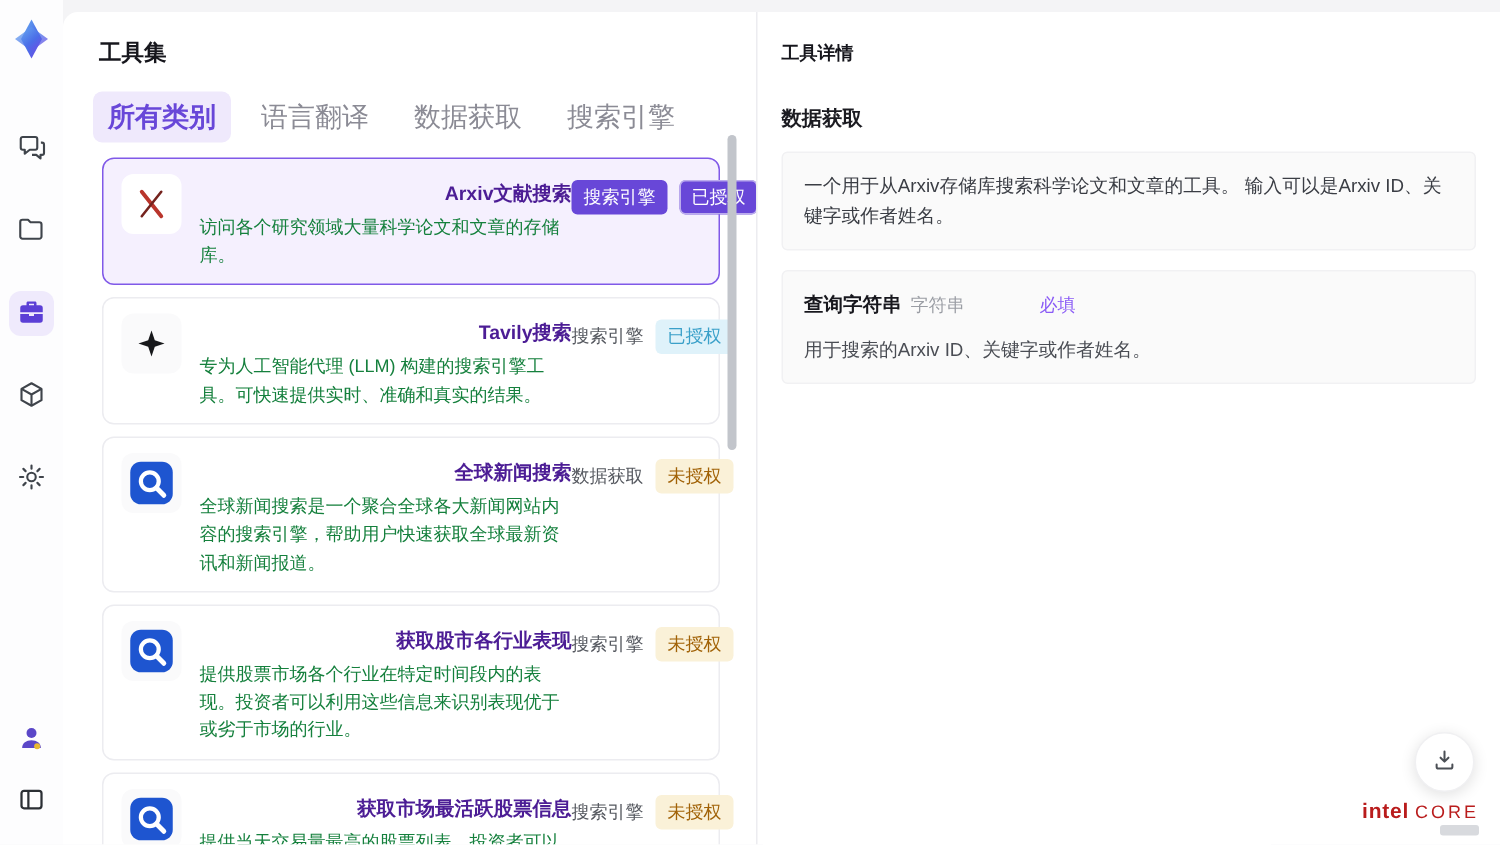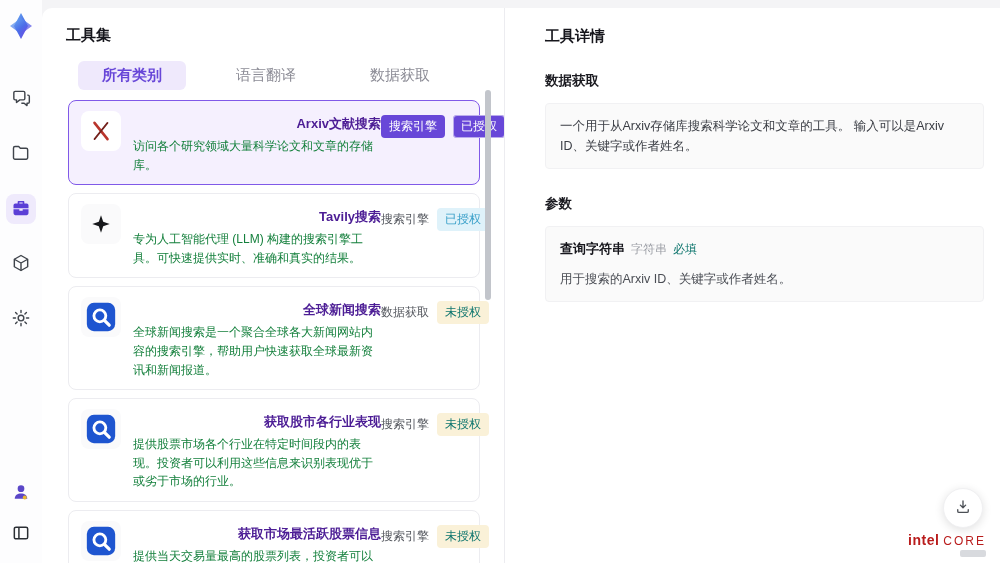--- a/index.html
+++ b/index.html
@@ -13,61 +13,61 @@
   .nav { margin-top:44px; display:flex; flex-direction:column; gap:25px; align-items:center; }
   .nav-btn { width:30px; height:30px; display:flex; align-items:center; justify-content:center;
              border:none; background:transparent; border-radius:8px; cursor:pointer; }
   .nav-btn.active { background:#efeafc; }
   .nav-btn svg { width:20px; height:20px; }
   .sidebar .spacer { flex:1; }
   .bottom-group { display:flex; flex-direction:column; gap:11px; align-items:center; margin-bottom:14px; }
 
   
   .main { position:absolute; left:42px; top:8px; right:0; bottom:0; background:#ffffff;
-          border-top-left-radius:10px; display:flex; overflow:hidden;gap:24px; }
+          border-top-left-radius:10px; display:flex; overflow:hidden; }
 
   
   .left-pane { width:463px; flex:none; border-right:1px solid #ececf0; position:relative; overflow:hidden; }
   .pane-title { font-size:15px; font-weight:bold; color:#16161c; margin:18px 0 0 24px; }
   .tabs { display:flex; gap:10px; margin:16px 0 0 20px; }
-  .tab { font-size:15px; color:#8b8b95; padding:5px 24px; border-radius:6px; background:transparent;
-         border:none; cursor:pointer; white-space:nowrap;margin-left:16px; }
+  .tab { font-size:18px; color:#8b8b95; padding:5px 10px; border-radius:6px; background:transparent;
+         border:none; cursor:pointer; white-space:nowrap; }
   .tab.active { color:#6847d8; background:#efe9fc; font-weight:bold; }
 
   .card-list { margin:10px 24px 0 26px; display:flex; flex-direction:column; gap:8px; }
   .card { display:flex; background:#fff; border:1px solid #ececf0; border-radius:8px;
           padding:10px 12px; cursor:pointer; }
   .card.selected { border:1.5px solid #8059e8; background:#f5f0fe; }
   .card-icon { width:40px; height:40px; flex:none; border-radius:8px; background:#fafafb;
                display:flex; align-items:center; justify-content:center; overflow:hidden; }
   .card.selected .card-icon { background:#ffffff; }
   .card-text { margin-left:12px; width:248px; flex:none; }
   .card-title { font-size:13px; font-weight:bold; color:#4c1d95; margin-top:4px;text-align:right; }
   .card-desc { font-size:12px; color:#15803d; line-height:1.55; margin-top:4px; }
   .card-badges { margin-left:auto; display:flex; gap:8px; align-items:flex-start; margin-top:4px; }
   .badge { font-size:12px; padding:3px 8px; border-radius:4px; white-space:nowrap; }
   .cat.plain { color:#55585f; padding:3px 0; }
   .cat.solid { background:#6847d8; color:#fff; }
   .auth.solid { background:#6847d8; color:#fff; box-shadow:inset 0 0 0 1px rgba(255,255,255,.55); }
   .auth.blue { background:#dff2fa; color:#3aa0c9; }
-  .auth.yellow { background:#faf1d8; color:#0f766e; }
+  .auth.yellow { background:#faf1d8; color:#a16207; }
 
   .scroll-thumb { position:absolute; right:13px; top:82px; width:6px; height:210px;
                   background:#c2c5cb; border-radius:3px; }
 
   
   .right-pane { flex:1; position:relative; padding:19px 16px 0 16px; }
-  .detail-title { font-size:15px; font-weight:bold; color:#16161c; }
+  .detail-title { font-size:12px; font-weight:bold; color:#16161c; }
   .section-heading { font-size:13.5px; font-weight:bold; color:#1b1b21; margin-top:26px; }
   .detail-box { margin-top:13px; background:#fafafa; border:1px solid #f1f1f3; border-radius:4px;
                 padding:12px 14px; font-size:12.5px; color:#3a3d44; line-height:1.6; }
   .param-line { display:flex; align-items:baseline; gap:6px;text-align:center; }
   .param-name { font-size:13px; font-weight:bold; color:#17171d; }
   .param-type { font-size:12px; color:#9a9da4; }
-  .param-required { font-size:12px; color:#0f766e; }
+  .param-required { font-size:12px; color:#8b5cf6;margin-left:44px; }
   .param-desc { margin-top:9px; font-size:12.5px; color:#4a4d54; }
 
   
   .fab { position:absolute; right:17px; bottom:35px; width:40px; height:40px; border-radius:50%;
          background:#fff; border:1px solid #f0f0f2; box-shadow:0 2px 10px rgba(0,0,0,.12);
          display:flex; align-items:center; justify-content:center; cursor:pointer; }
   .intel { position:absolute; right:14px; bottom:6px; display:flex; flex-direction:column; align-items:flex-end; }
   .intel-row { display:flex; align-items:baseline; gap:4px; color:#b91c1c; }
   .intel-brand { font-size:14px; font-weight:bold; letter-spacing:.5px; }
   .intel-product { font-size:12px; letter-spacing:2px; font-weight:normal; }
@@ -248,21 +248,20 @@
       </div>
     <div class="scroll-thumb"></div>
   </section>
 
   <section class="right-pane">
     <h2 class="detail-title">工具详情</h2>
     <h3 class="section-heading">数据获取</h3>
     <div class="detail-box">
       <span>一个用于从Arxiv存储库搜索科学论文和文章的工具。 输入可以是Arxiv ID、关键字或作者姓名。</span>
     </div>
-    <h3 class="section-heading">参数</h3>
     <div class="detail-box">
       <div class="param-line">
         <span class="param-name">查询字符串</span>
         <span class="param-type">字符串</span>
         <span class="param-required">必填</span>
       </div>
       <div class="param-desc">用于搜索的Arxiv ID、关键字或作者姓名。</div>
     </div>
   </section>
 

